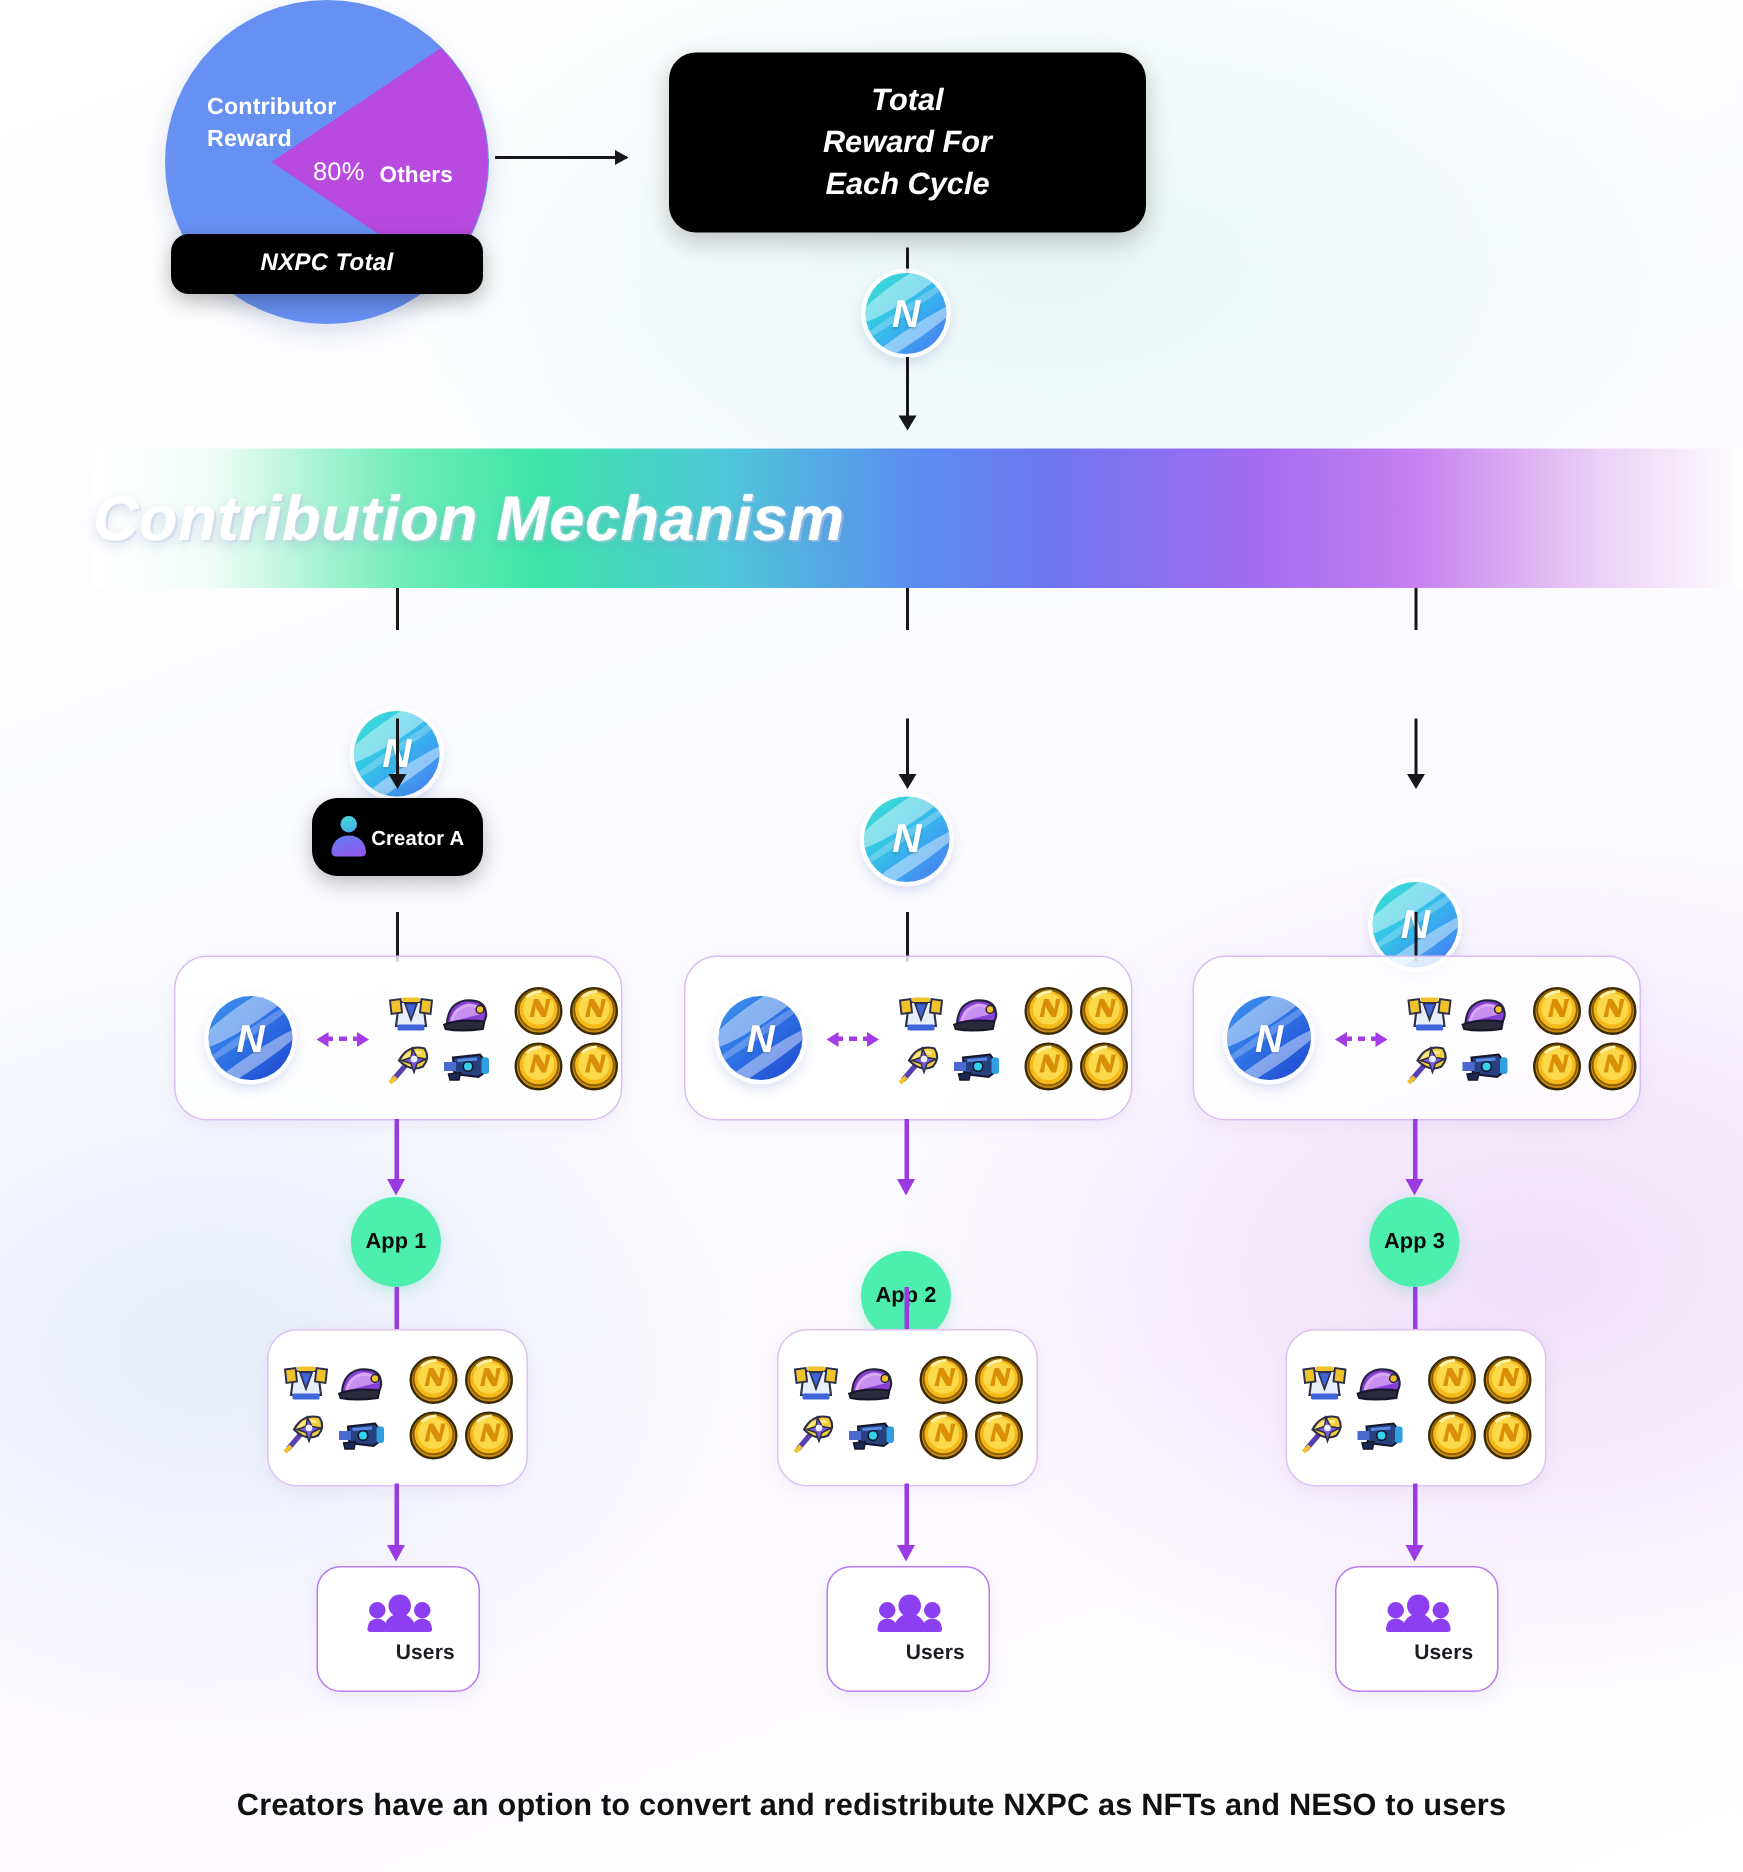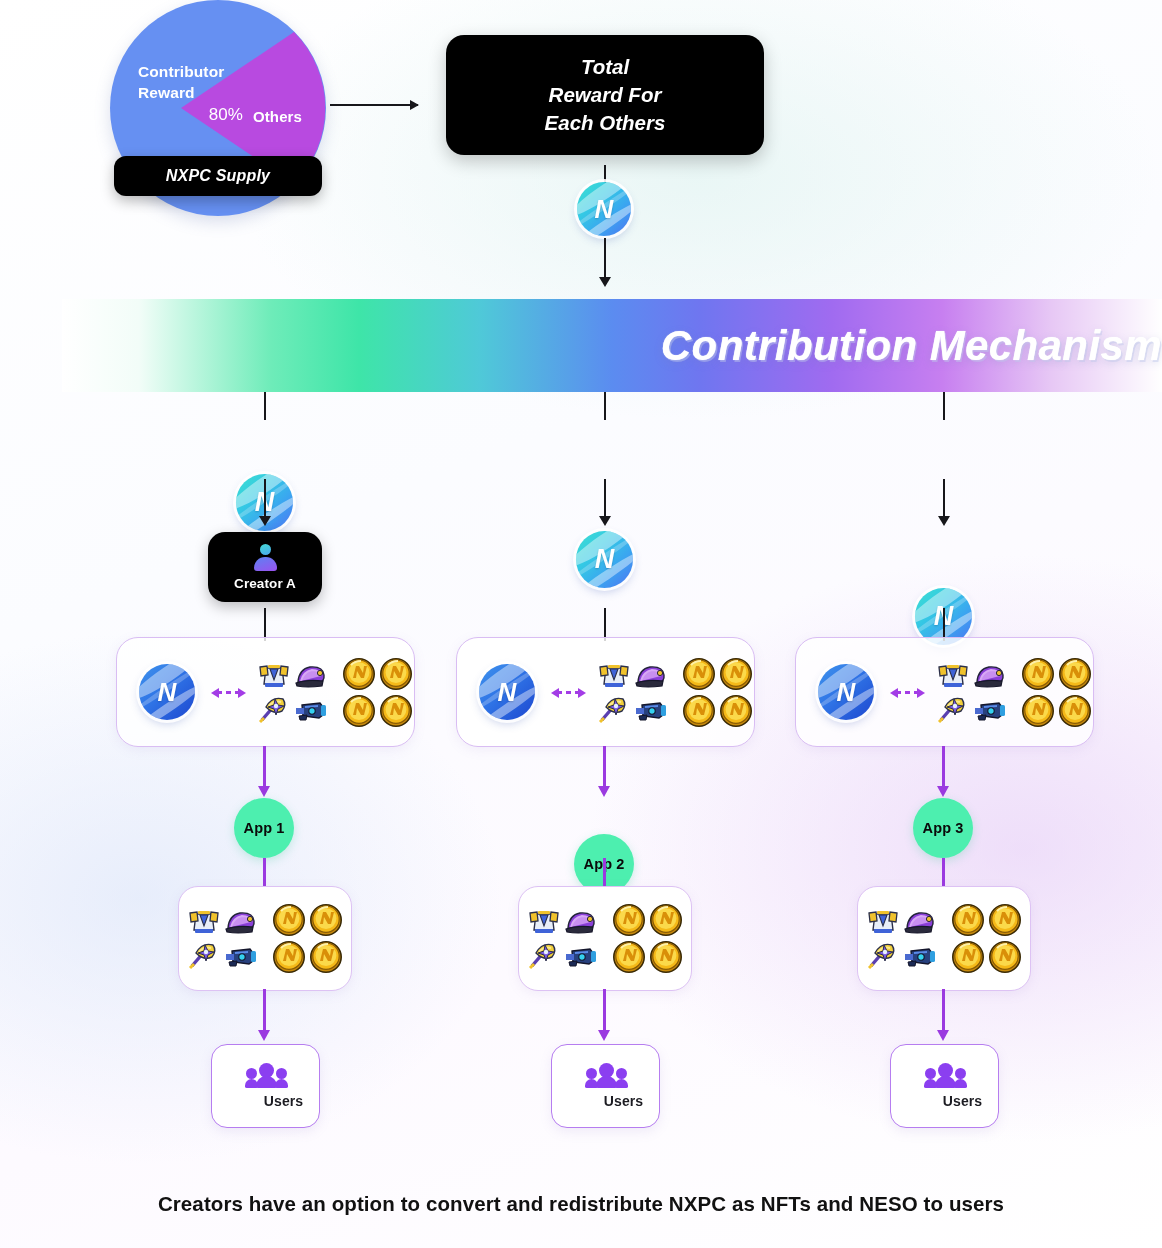--- a/index.html
+++ b/index.html
@@ -96,35 +96,35 @@
     text-shadow:0 1px 2px rgba(0,0,0,.18);
   }
 
   
   #banner{
     left:62px;top:299px;width:1100px;height:93px;
     background:linear-gradient(90deg,
       #ffffff 0%, #f2fdf8 7%, #6eecb9 19%, #3ee5a8 27%,
       #4fc9d8 38%, #5b8cf0 50%, #6f76f0 58%,
       #a06bf0 70%, #c77ff0 80%, #e7c8f5 90%, #ffffff 100%);
-    display:flex;align-items:center;justify-content:flex-end;
+    display:flex;align-items:center;justify-content:flex-start;
   }
   #banner-title{
     color:#fff;font-size:42px;font-weight:800;font-style:italic;letter-spacing:.4px;
     text-shadow:
       0 0 1px rgba(255,255,255,.9),
       1.6px 1.6px 0 rgba(190,200,235,.45),
       0 3px 8px rgba(120,130,190,.28);
   }
 
   
   .creator-card{
-    width:114px;height:70px;background:#000;border-radius:17px;
+    width:114px;height:52px;background:#000;border-radius:17px;
     box-shadow:0 5px 14px rgba(0,0,0,.25);
-    display:flex;flex-direction:column;align-items:center;justify-content:center;gap:4px;
+    display:flex;flex-direction:row;align-items:center;justify-content:center;gap:4px;
   }
   .person-icon{width:23px;height:28px;position:relative;}
   .person-icon .head{
     position:absolute;left:6px;top:0;width:11px;height:11px;border-radius:50%;
     background:linear-gradient(160deg,#45dbd4,#4aa6ee);
   }
   .person-icon .body{
     position:absolute;left:0;top:13px;width:23px;height:14px;
     border-radius:11px 11px 3px 3px;
     background:linear-gradient(160deg,#5c82f2,#9a52ef);
@@ -199,30 +199,30 @@
     <svg id="pie-others" viewBox="0 0 216 216">
       <path d="M 108 108 L 184 32 A 108 108 0 0 1 184 184 Z" fill="#b84ae0"></path>
       <path d="M 184 32 L 71 108 L 184 184 Z" fill="#b84ae0"></path>
     </svg>
     <div id="pie-label">
       <span>Contributor</span><br>
       <span>Reward</span>
       <span class="pct">80%</span>
     </div>
     <div id="others-label">Others</div>
-    <div id="nxpc-supply-chip">NXPC Supply</div>
+    <div id="nxpc-supply-chip">NXPC Total</div>
   </div>
 
   <div class="abs h-arrow" style="left:330px;top:104px;width:88px;"></div>
 
   <div class="abs" id="total-box">
     <div>
       <span>Total</span><br>
       <span>Reward For</span><br>
-      <span>Each Others</span>
+      <span>Each Cycle</span>
     </div>
   </div>
 
   <div class="abs v-line" style="left:604px;top:165px;height:21px;"></div>
 
   <div class="abs nxpc" style="left:577px;top:182px;width:54px;height:54px;font-size:26px;">
     <span class="swoosh s1"></span>
       <span class="swoosh s2"></span>
       <span class="swoosh s3"></span>
     <span class="nglyph" style="font-size:26px;">N</span>

